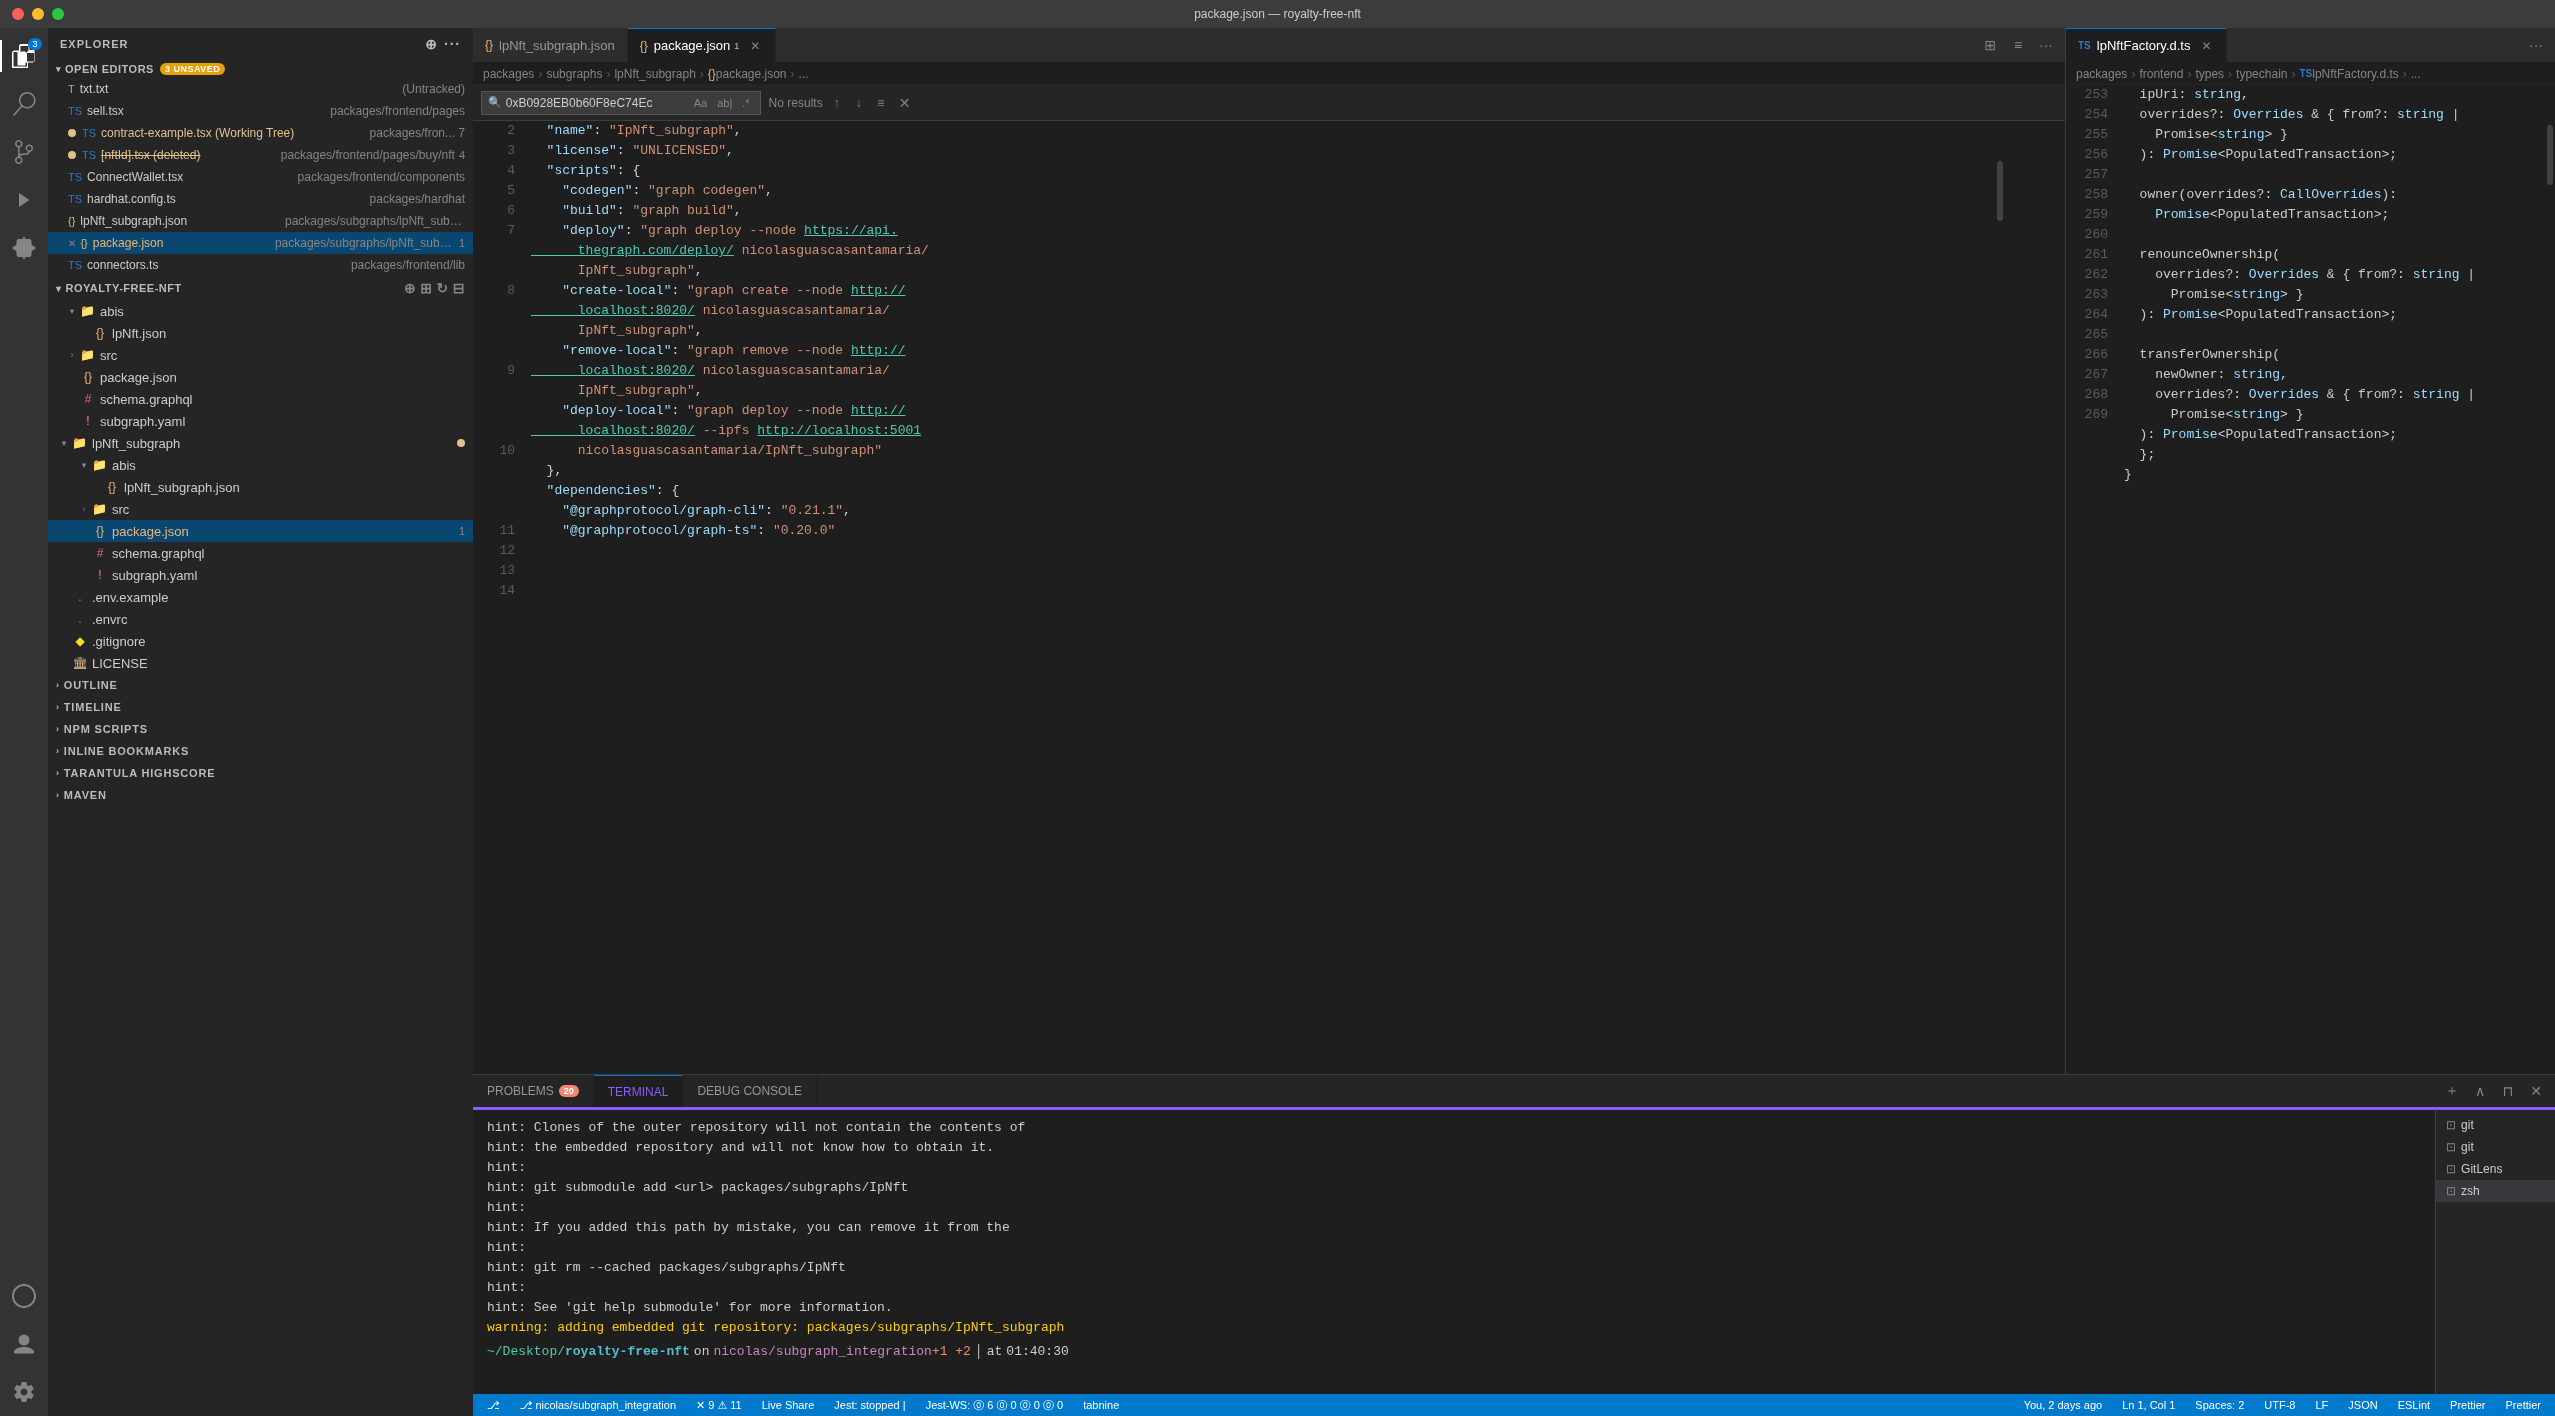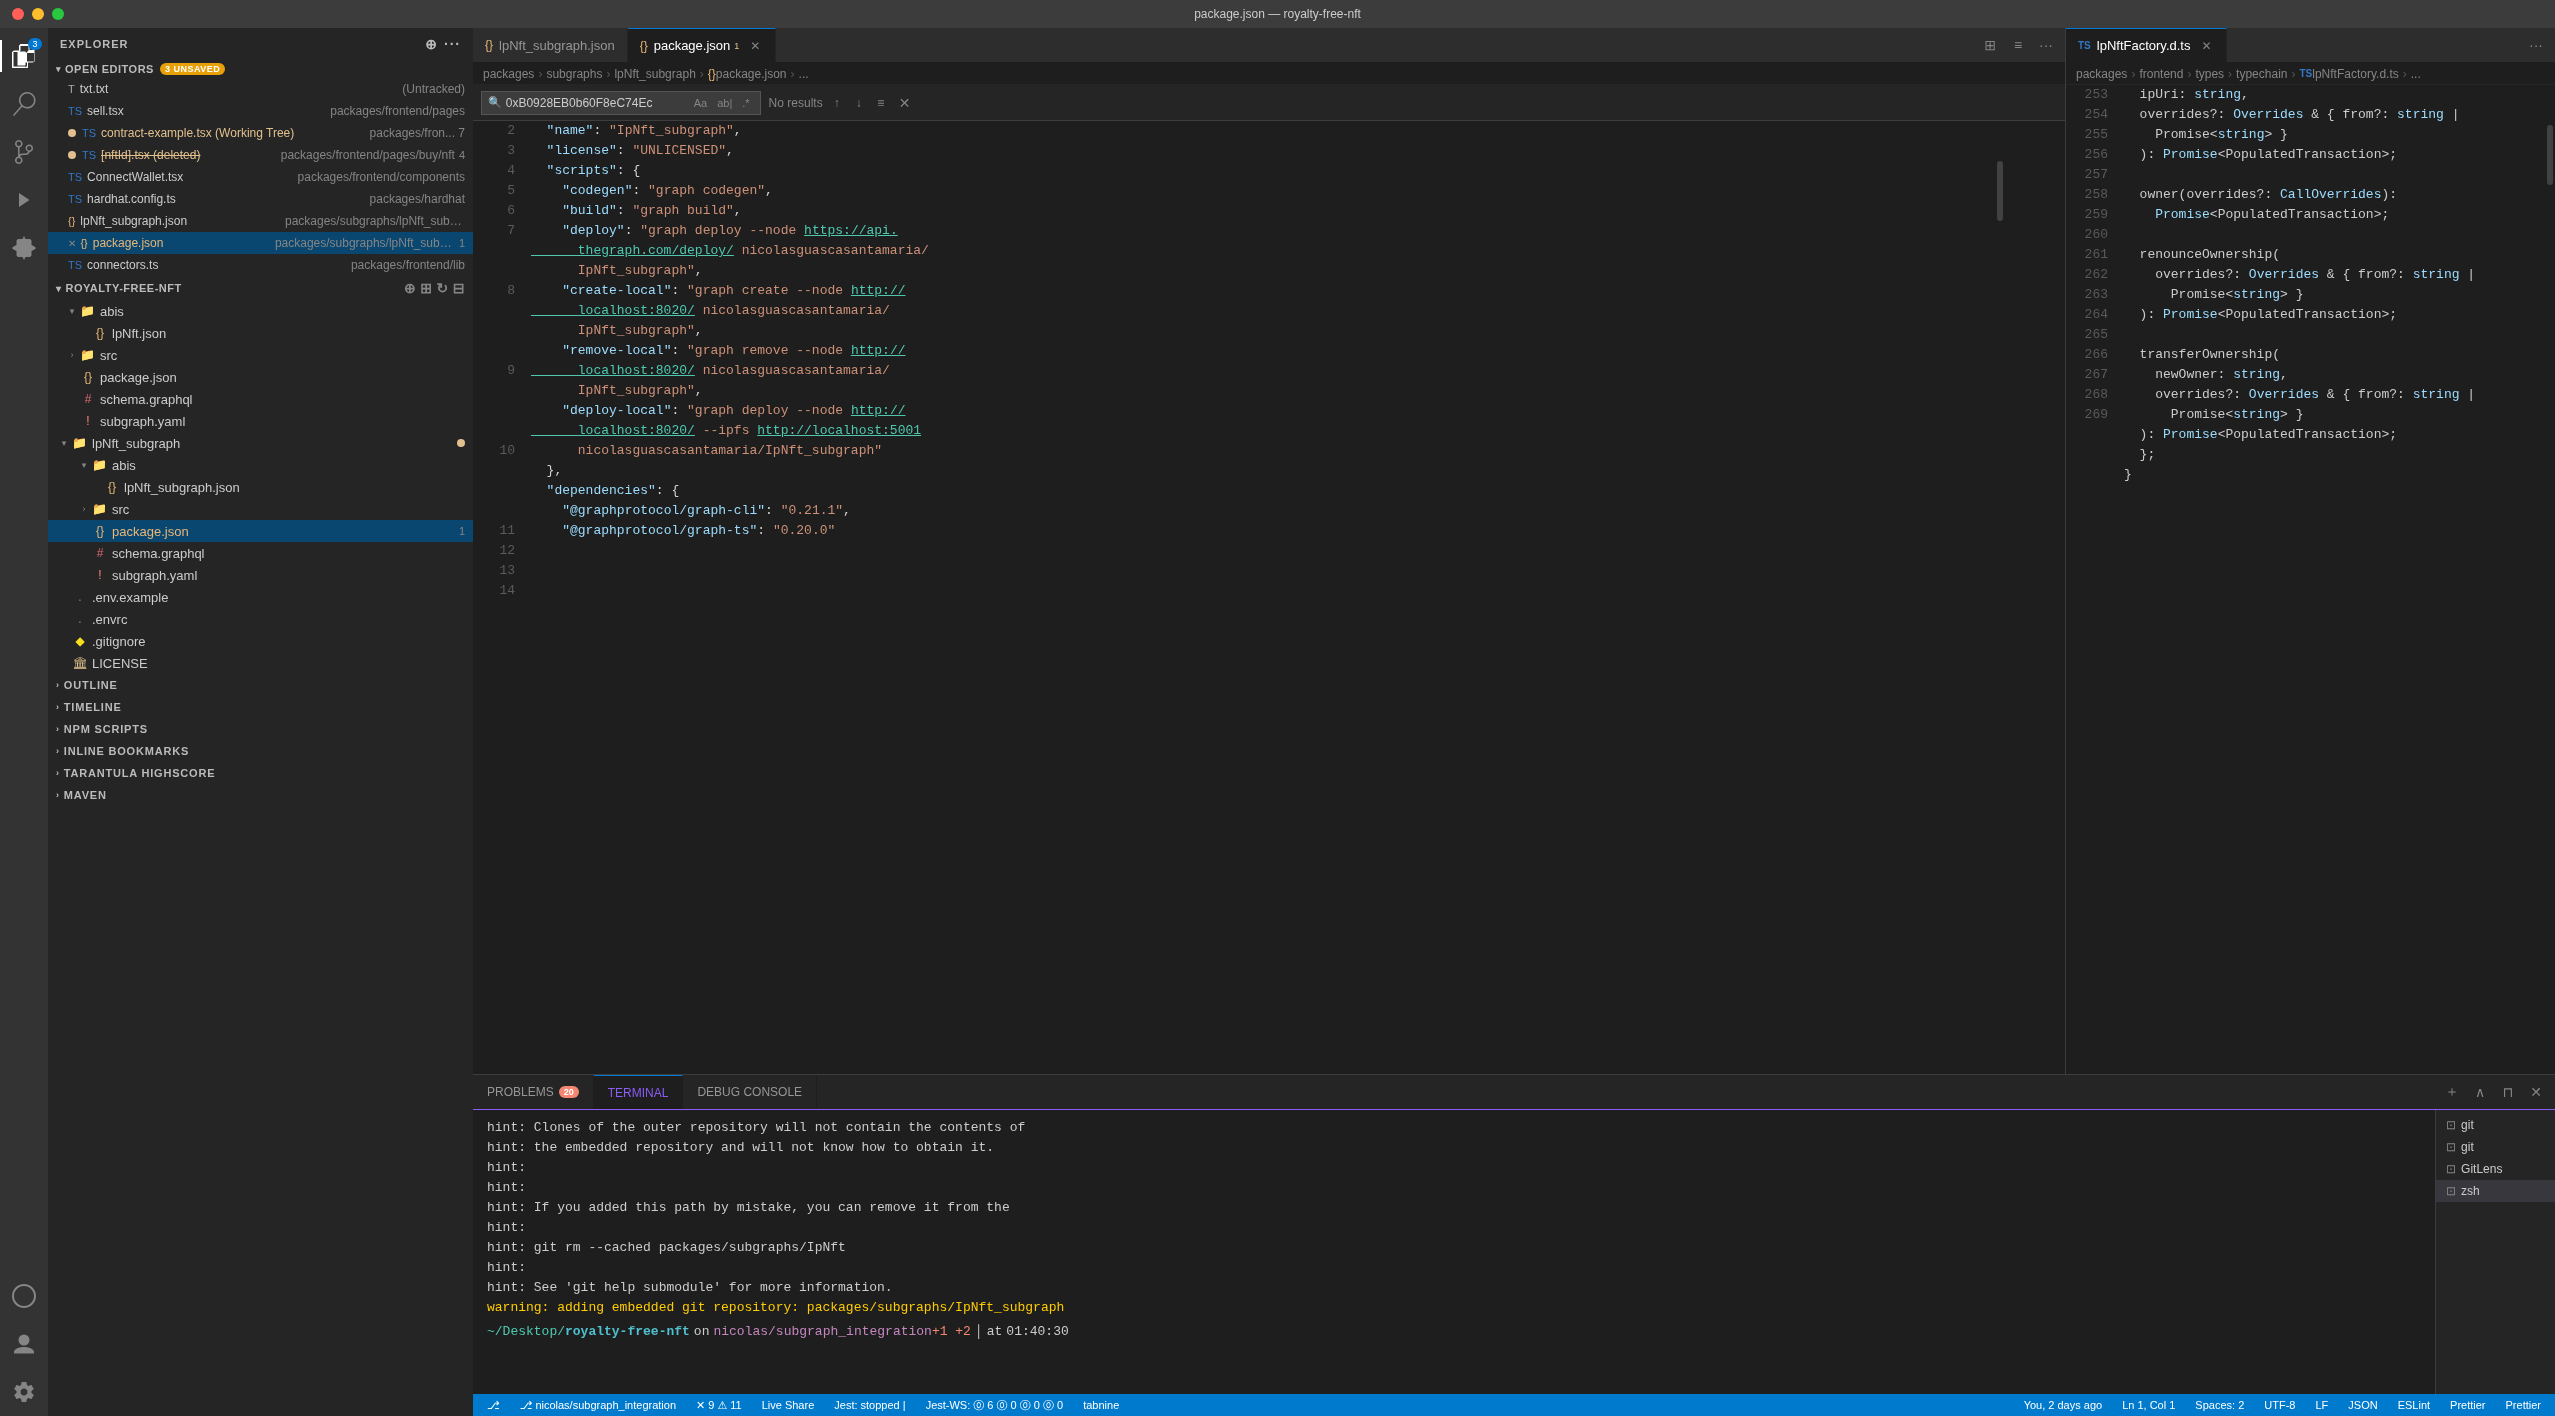--- a/index.html
+++ b/index.html
@@ -504,21 +504,21 @@
       flex-direction: column;
       background: #1e1e1e;
       border-top: 1px solid #3d3d3d;
       flex-shrink: 0;
     }
     .panel-tabs {
       height: 35px;
       background: #252526;
       display: flex;
       align-items: stretch;
-      border-bottom: 1px solid #8b5cf6;
+      border-bottom: 3px solid #8b5cf6;
       flex-shrink: 0;
       justify-content: flex-end;
     }
     .panel-tab {
       display: flex;
       align-items: center;
       padding: 0 14px;
       cursor: pointer;
       font-size: 12px;
       color: #969696;
@@ -1223,20 +1223,21 @@
           <span class="panel-action">✕</span>
         </div>
       </div>
 
       <div class="terminal-area">
         <div class="terminal-main">
           <div class="terminal-content">
             <div class="term-hint">hint: Clones of the outer repository will not contain the contents of</div>
             <div class="term-hint">hint: the embedded repository and will not know how to obtain it.</div>
             <div class="term-hint">hint:</div>
+            <div class="term-hint">hint:   git submodule add &lt;url&gt; packages/subgraphs/IpNft</div>
             <div class="term-hint">hint:</div>
             <div class="term-hint">hint: If you added this path by mistake, you can remove it from the</div>
             <div class="term-hint">hint:</div>
             <div class="term-hint">hint:   git rm --cached packages/subgraphs/IpNft</div>
             <div class="term-hint">hint:</div>
             <div class="term-hint">hint: See 'git help submodule' for more information.</div>
             <div class="term-warning">warning: adding embedded git repository: packages/subgraphs/IpNft_subgraph</div>
             <div class="term-prompt">
               <span style="color:#4ec9b0;">~/Desktop/</span>
                 <span style="color:#4fc0cf;font-weight:bold;">royalty-free-nft</span>

